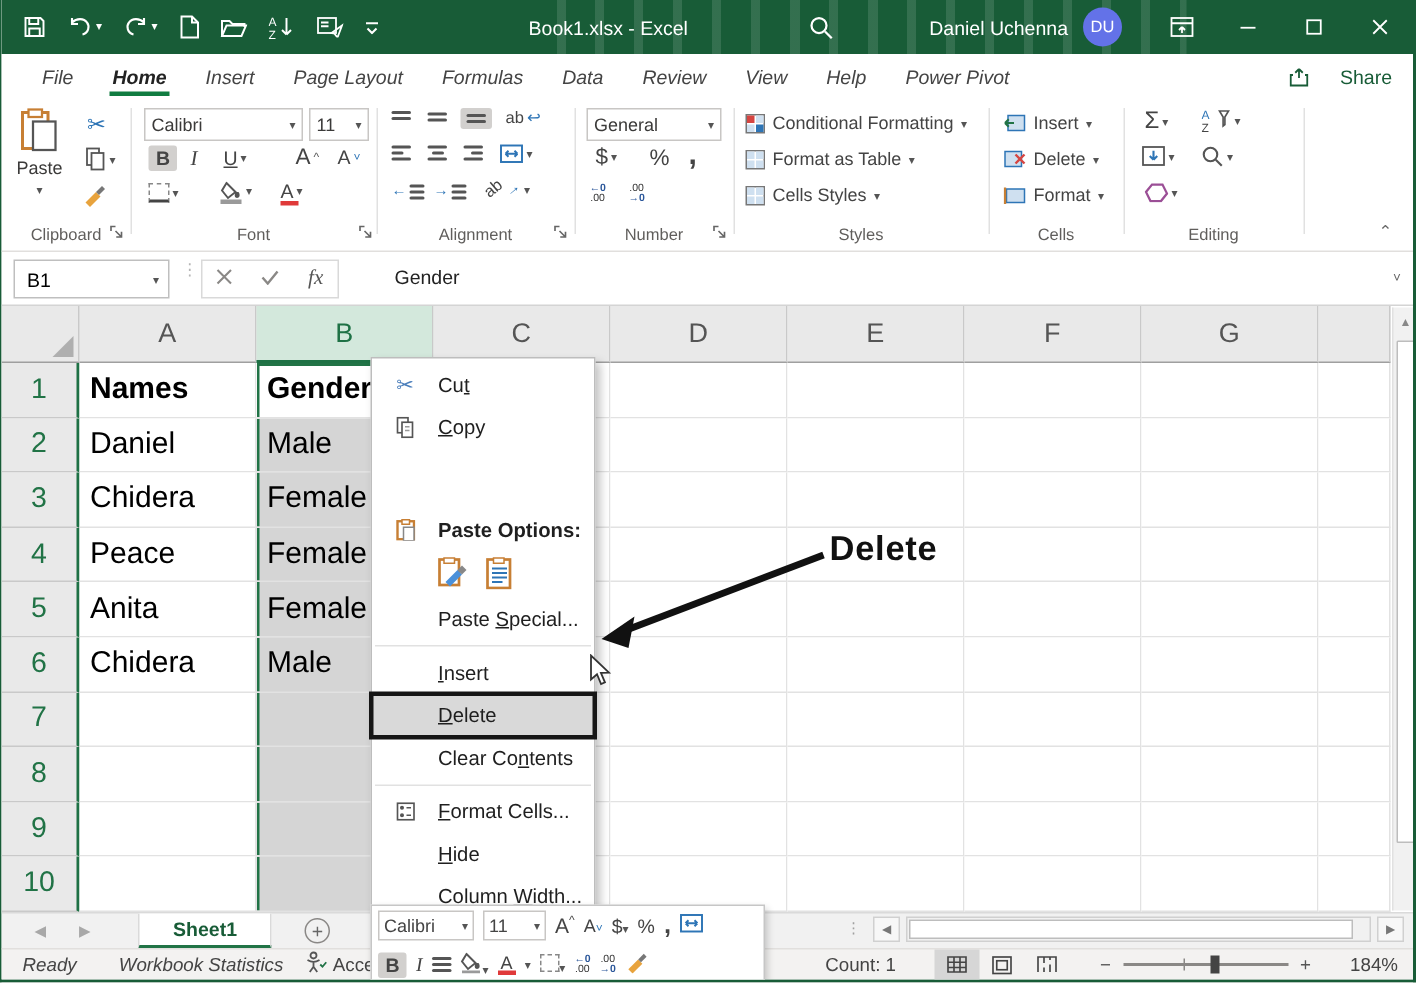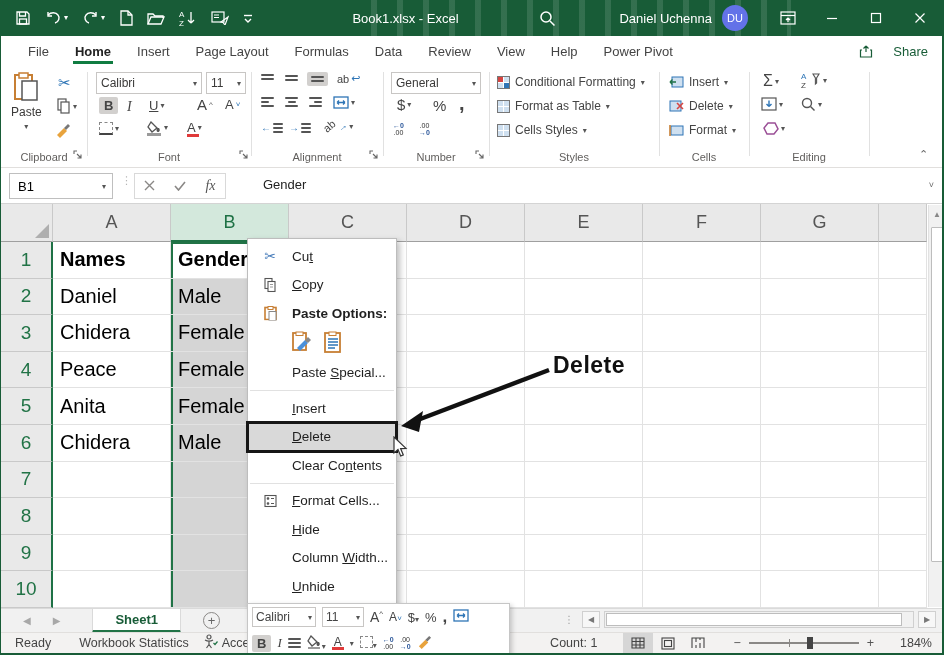--- a/index.html
+++ b/index.html
@@ -101,37 +101,37 @@
   .hs-dots { color:#A0A0A0; font-size:10px; line-height:4px; margin-right:4px; }
   .hs-btn { width:18px; height:17px; background:#F7F7F7; border:1px solid #D0D0D0; color:#777; font-size:8px;
             display:flex; align-items:center; justify-content:center; }
   .hs-track { width:310px; height:17px; background:#F1F1F1; border:1px solid #D0D0D0; position:relative; }
   .hs-thumb { position:absolute; left:1px; top:1px; bottom:1px; width:296px; background:#fff; border:1px solid #BDBDBD; }
 
   
   .statusbar { position:absolute; left:0; top:632px; width:100%; height:21px; background:#F3F2F1; border-top:1px solid #E1DFDD;
                display:flex; align-items:center; font-size:12.5px; color:#444; }
   .sb-left { display:flex; align-items:center; gap:0; overflow:hidden; white-space:nowrap; width:246px; }
-  .sb-item { padding:0 14px; }
+  .sb-item { padding:0 14px;font-style:italic; }
   .sb-right { margin-left:auto; display:flex; align-items:center; }
   .sb-count { margin-right:26px; }
   .viewbtn { width:30px; height:21px; display:flex; align-items:center; justify-content:center; }
   .viewbtn.active { background:#D6D6D6; }
   .zoomer { display:flex; align-items:center; margin:0 10px 0 20px; color:#555; }
   .z-track { width:110px; height:2px; background:#8A8886; margin:0 8px; position:relative; }
   .z-handle { position:absolute; left:58px; top:-5px; width:6px; height:12px; background:#444; }
   .z-mid { position:absolute; left:40px; top:-3px; width:1px; height:8px; background:#8A8886; }
   .sb-zoom { width:48px; text-align:right; margin-right:10px; }
 
   
   .ctxmenu { position:absolute; left:246px; top:238px; width:150px; background:#fff; border:1px solid #BDBDBD;
              box-shadow:3px 3px 6px rgba(0,0,0,.25); padding:3px 0; font-size:13.5px; color:#1f1f1f; z-index:5; }
   .mi { height:28.5px; display:flex; align-items:center; position:relative; padding-left:44px; }
   .mi .mico { position:absolute; left:13px; top:50%; transform:translateY(-50%); width:18px; display:flex; justify-content:center; }
-  .mi.bold { font-weight:bold; }
+  .mi.bold { font-weight:bold;margin-top:40px; }
   .mi.highlight { background:#D9D9D9; outline:3px solid #161616; outline-offset:-1px; }
   .msep { height:1px; background:#E1E1E1; margin:3px 2px; }
   .mi .u { text-decoration:underline; }
   .picons { height:31px; display:flex; align-items:center; gap:12px; padding-left:44px; }
 
   
   .minibar { position:absolute; left:246px; top:603px; width:263px; height:52px; background:#fff; border:1px solid #C6C6C6;
              box-shadow:2px 2px 5px rgba(0,0,0,.2); z-index:6; font-size:12px; color:#444; }
   .mb-row { height:26px; display:flex; align-items:center; padding:0 4px; gap:6px; }
   .mb-combo { border:1px solid #C8C6C4; height:20px; display:flex; align-items:center; justify-content:space-between; padding:0 3px; }
@@ -234,21 +234,21 @@
         </span>
       <span class="winbtn">
           <svg width="12" height="12" viewBox="0 0 12 12" stroke="#fff" stroke-width="1.2">
             <path d="M1.5 1.5 l9 9 M10.5 1.5 l-9 9"></path>
           </svg>
         </span>
     </div>
   </div>
 
   <div class="tabrow">
-    <div style="display:flex;align-items:center;height:30px;padding-left:14px;">
+    <div style="display:flex;align-items:center;height:30px;padding-left:14px;font-style:italic;">
         <div class="rtab">File</div>
         <div class="rtab active">Home</div>
         <div class="rtab">Insert</div>
         <div class="rtab">Page Layout</div>
         <div class="rtab">Formulas</div>
         <div class="rtab">Data</div>
         <div class="rtab">Review</div>
         <div class="rtab">View</div>
         <div class="rtab">Help</div>
         <div class="rtab">Power Pivot</div>

